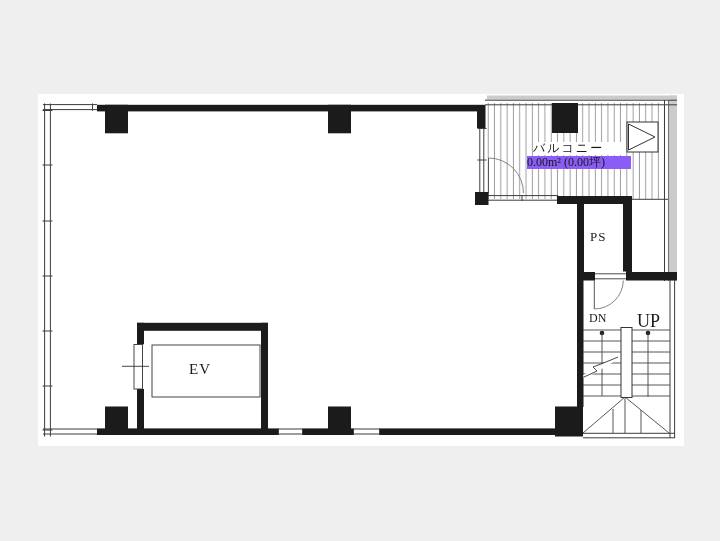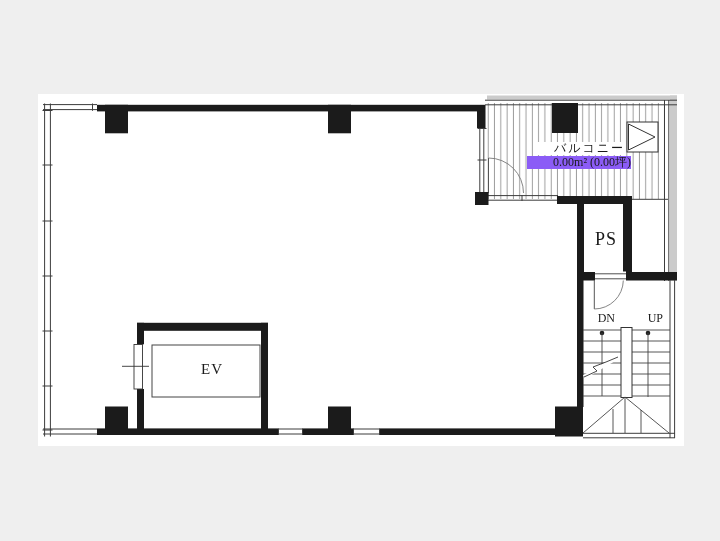--- a/index.html
+++ b/index.html
@@ -1,26 +1,26 @@
 <!DOCTYPE html>
 <html><head>
 <meta charset="utf-8">
 <style>
   html,body{margin:0;padding:0;background:#efefef;}
   #stage{position:relative;width:720px;height:541px;background:#efefef;overflow:hidden;
          font-family:"Liberation Serif","DejaVu Serif",serif;}
   #plan-svg{position:absolute;left:0;top:0;}
-  .lbl{position:absolute;color:#1a1a1a;text-align:right;line-height:1.05;
+  .lbl{position:absolute;color:#1a1a1a;text-align:left;line-height:1.05;
        font-family:"Liberation Serif","DejaVu Serif",serif;}
   .lbl-balcony{left:533px;top:142px;width:92px;font-size:12px;letter-spacing:2px;background:#fff;}
   .lbl-balcony-area{left:527px;top:156px;width:104px;font-size:12px;background:#8b5cf6;}
-  .lbl-ps{left:590px;top:230px;width:27px;font-size:18px;letter-spacing:1px;}
+  .lbl-ps{left:590px;top:230px;width:27px;font-size:13px;letter-spacing:1px;}
   .lbl-ev{left:189px;top:362px;width:34px;font-size:15px;letter-spacing:1px;font-family:Liberation Serif, serif;}
   .lbl-dn{left:589px;top:312px;width:26px;font-size:12px;}
-  .lbl-up{left:637px;top:312px;width:26px;font-size:12px;}
+  .lbl-up{left:637px;top:312px;width:26px;font-size:18px;}
 </style>
 </head>
 <body>
 
 <div id="stage">
 
   <svg id="plan-svg" width="720" height="541" viewBox="0 0 720 541">
     <defs>
       <pattern id="hatch" width="6.3" height="12" patternUnits="userSpaceOnUse">
         <rect width="6.3" height="12" fill="#ffffff"></rect>

